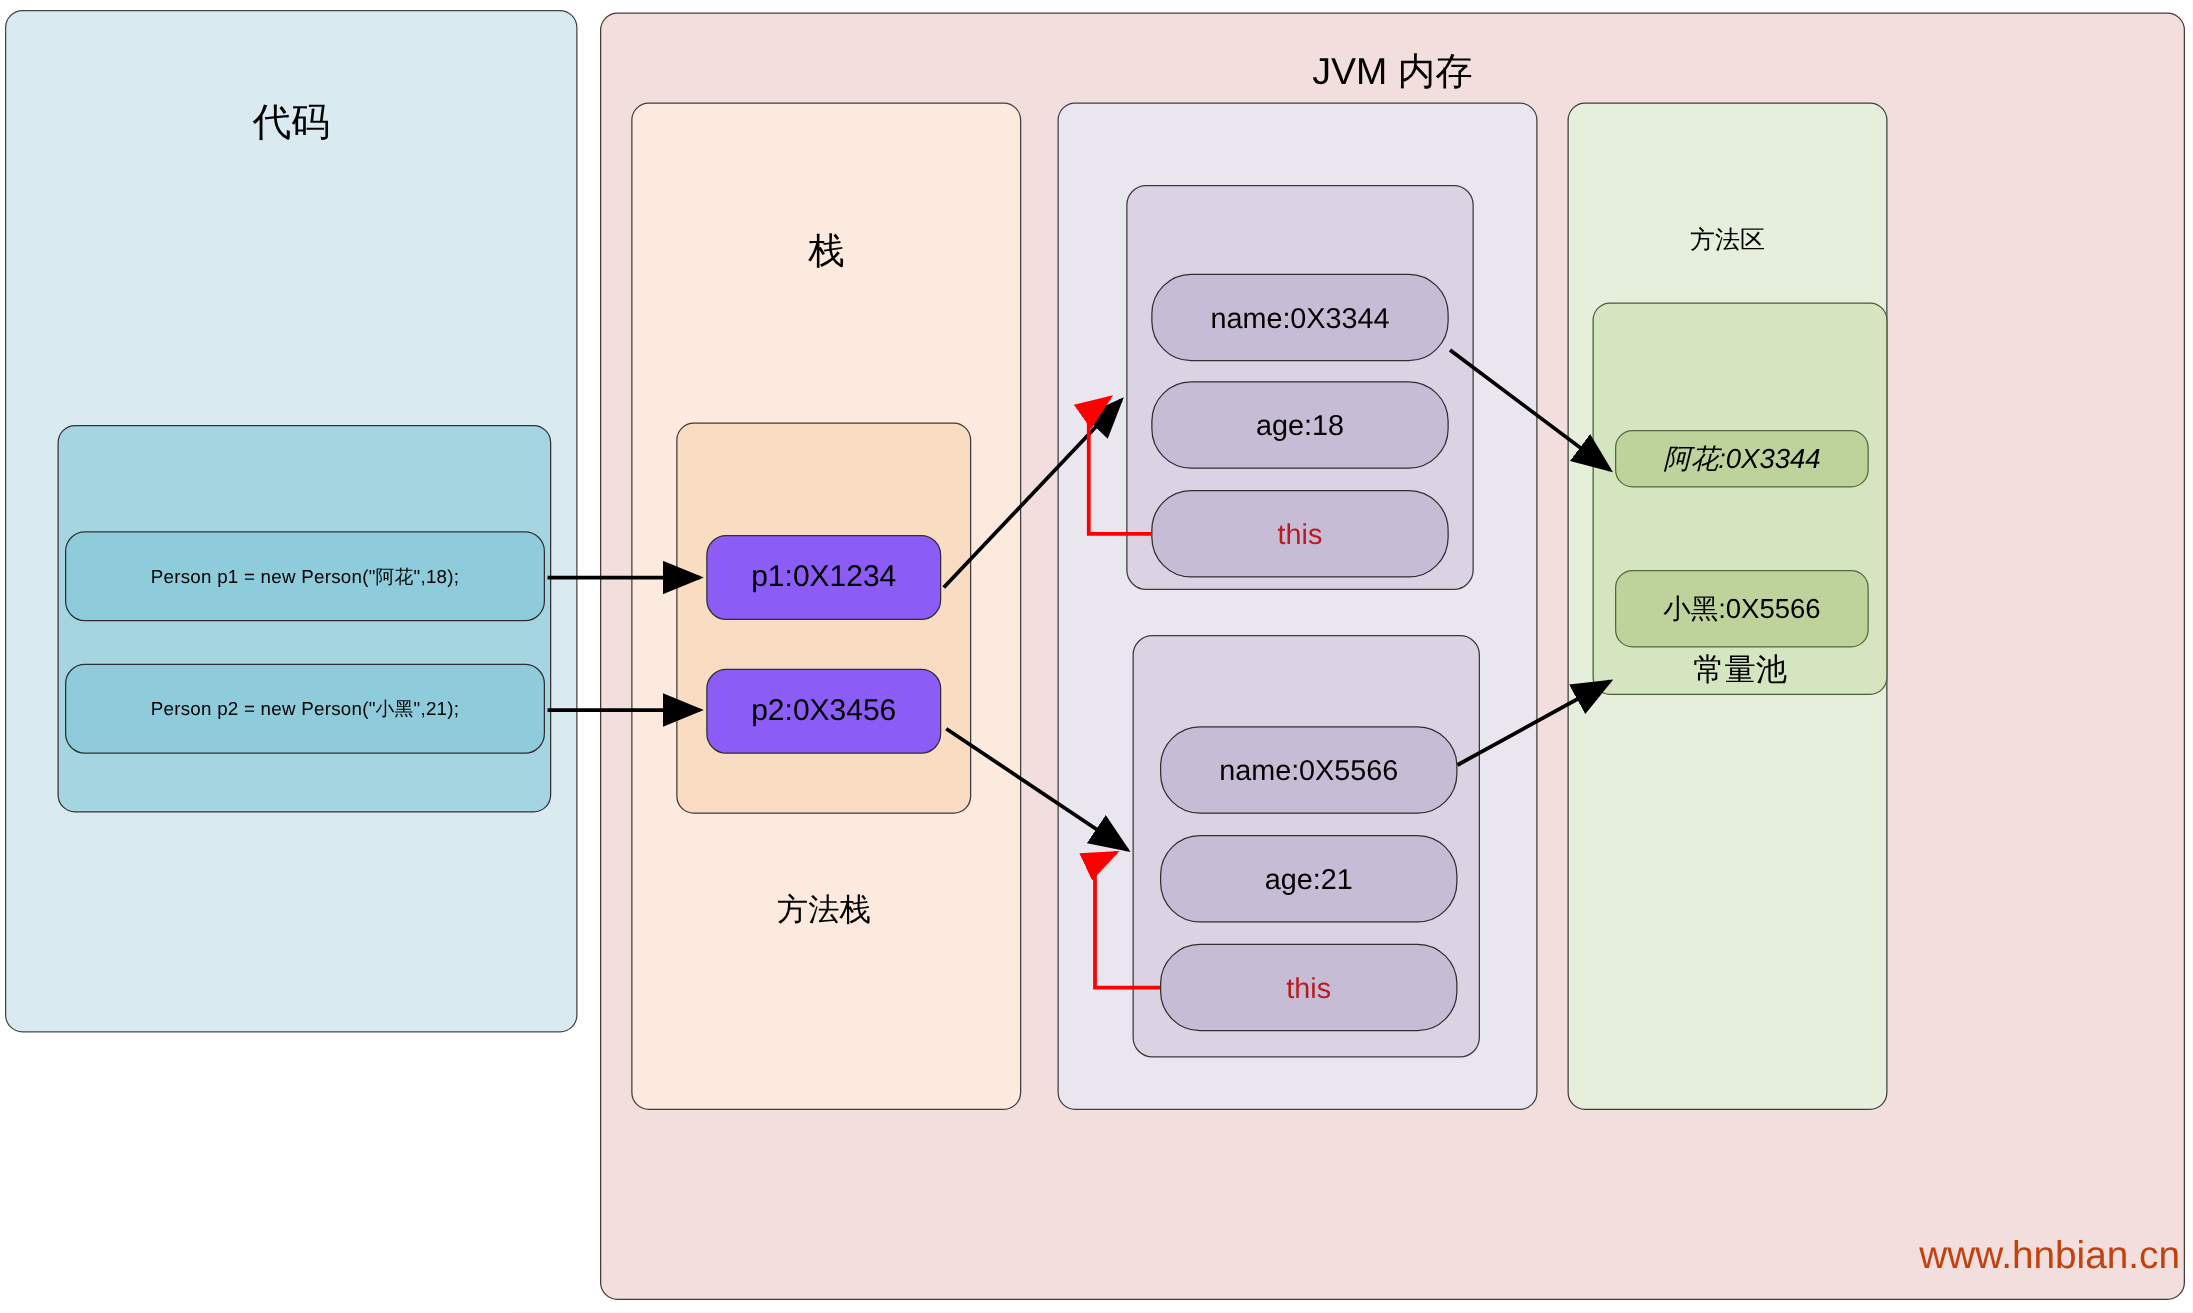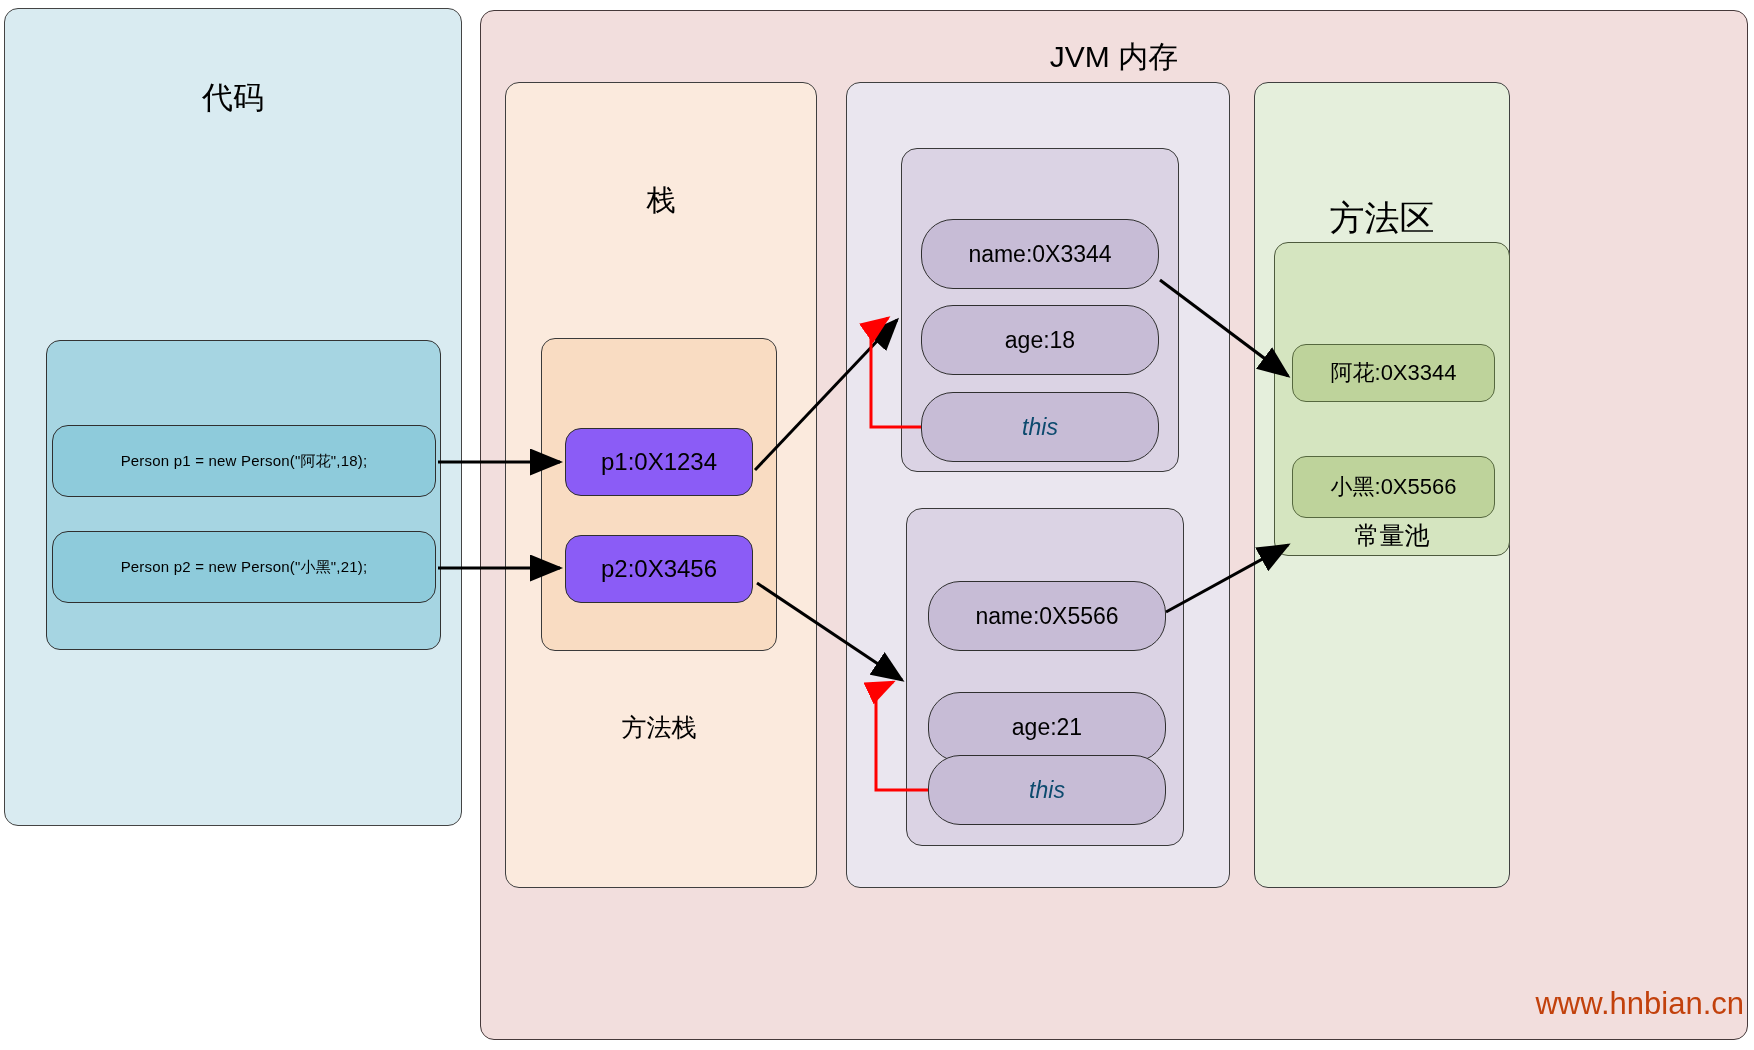--- a/index.html
+++ b/index.html
@@ -121,49 +121,49 @@
     background: #c7bcd6;
     display: flex;
     align-items: center;
     justify-content: center;
     font-size: 23px;
   }
   #heap-f-1-name { left: 921px; top: 219px; width: 238px; height: 70px; }
   #heap-f-1-age  { left: 921px; top: 305px; width: 238px; height: 70px; }
   #heap-f-1-this { left: 921px; top: 392px; width: 238px; height: 70px; }
   #heap-f-2-name { left: 928px; top: 581px; width: 238px; height: 70px; }
-  #heap-f-2-age  { left: 928px; top: 692px; width: 238px; height: 70px; }
+  #heap-f-2-age  { left: 928px; top: 668px; width: 238px; height: 70px; }
   #heap-f-2-this { left: 928px; top: 755px; width: 238px; height: 70px; }
-  .this-text { color: #0c4a6e; font-style: italic; }
+  .this-text { color: #b91c1c; }
 
   
   #method-area {
     left: 1254px; top: 82px; width: 256px; height: 806px;
     background: #e5efdc;
     border-color: #3f3f3f;
   }
-  #method-area > .title { top: 112px; font-size: 35px; }
+  #method-area > .title { top: 95px; font-size: 20px; }
   #constant-pool {
     left: 1274px; top: 242px; width: 236px; height: 314px;
     background: #d5e5c0;
     border-color: #4d5a3d;
   }
   #constant-pool > .title { top: 276px; font-size: 25px; }
   .pool-entry {
     position: absolute;
     box-sizing: border-box;
     border: 1.4px solid #56683f;
     border-radius: 14px;
     background: #bed39b;
     display: flex;
     align-items: center;
     justify-content: center;
     font-size: 22px;
   }
-  #pool-entry-1 { left: 1292px; top: 344px; width: 203px; height: 58px; }
+  #pool-entry-1 { left: 1292px; top: 344px; width: 203px; height: 46px; font-style: italic; }
   #pool-entry-2 { left: 1292px; top: 456px; width: 203px; height: 62px; }
 
   
   #arrows {
     position: absolute;
     left: 0; top: 0;
     width: 1754px; height: 1050px;
     pointer-events: none;
   }
 

